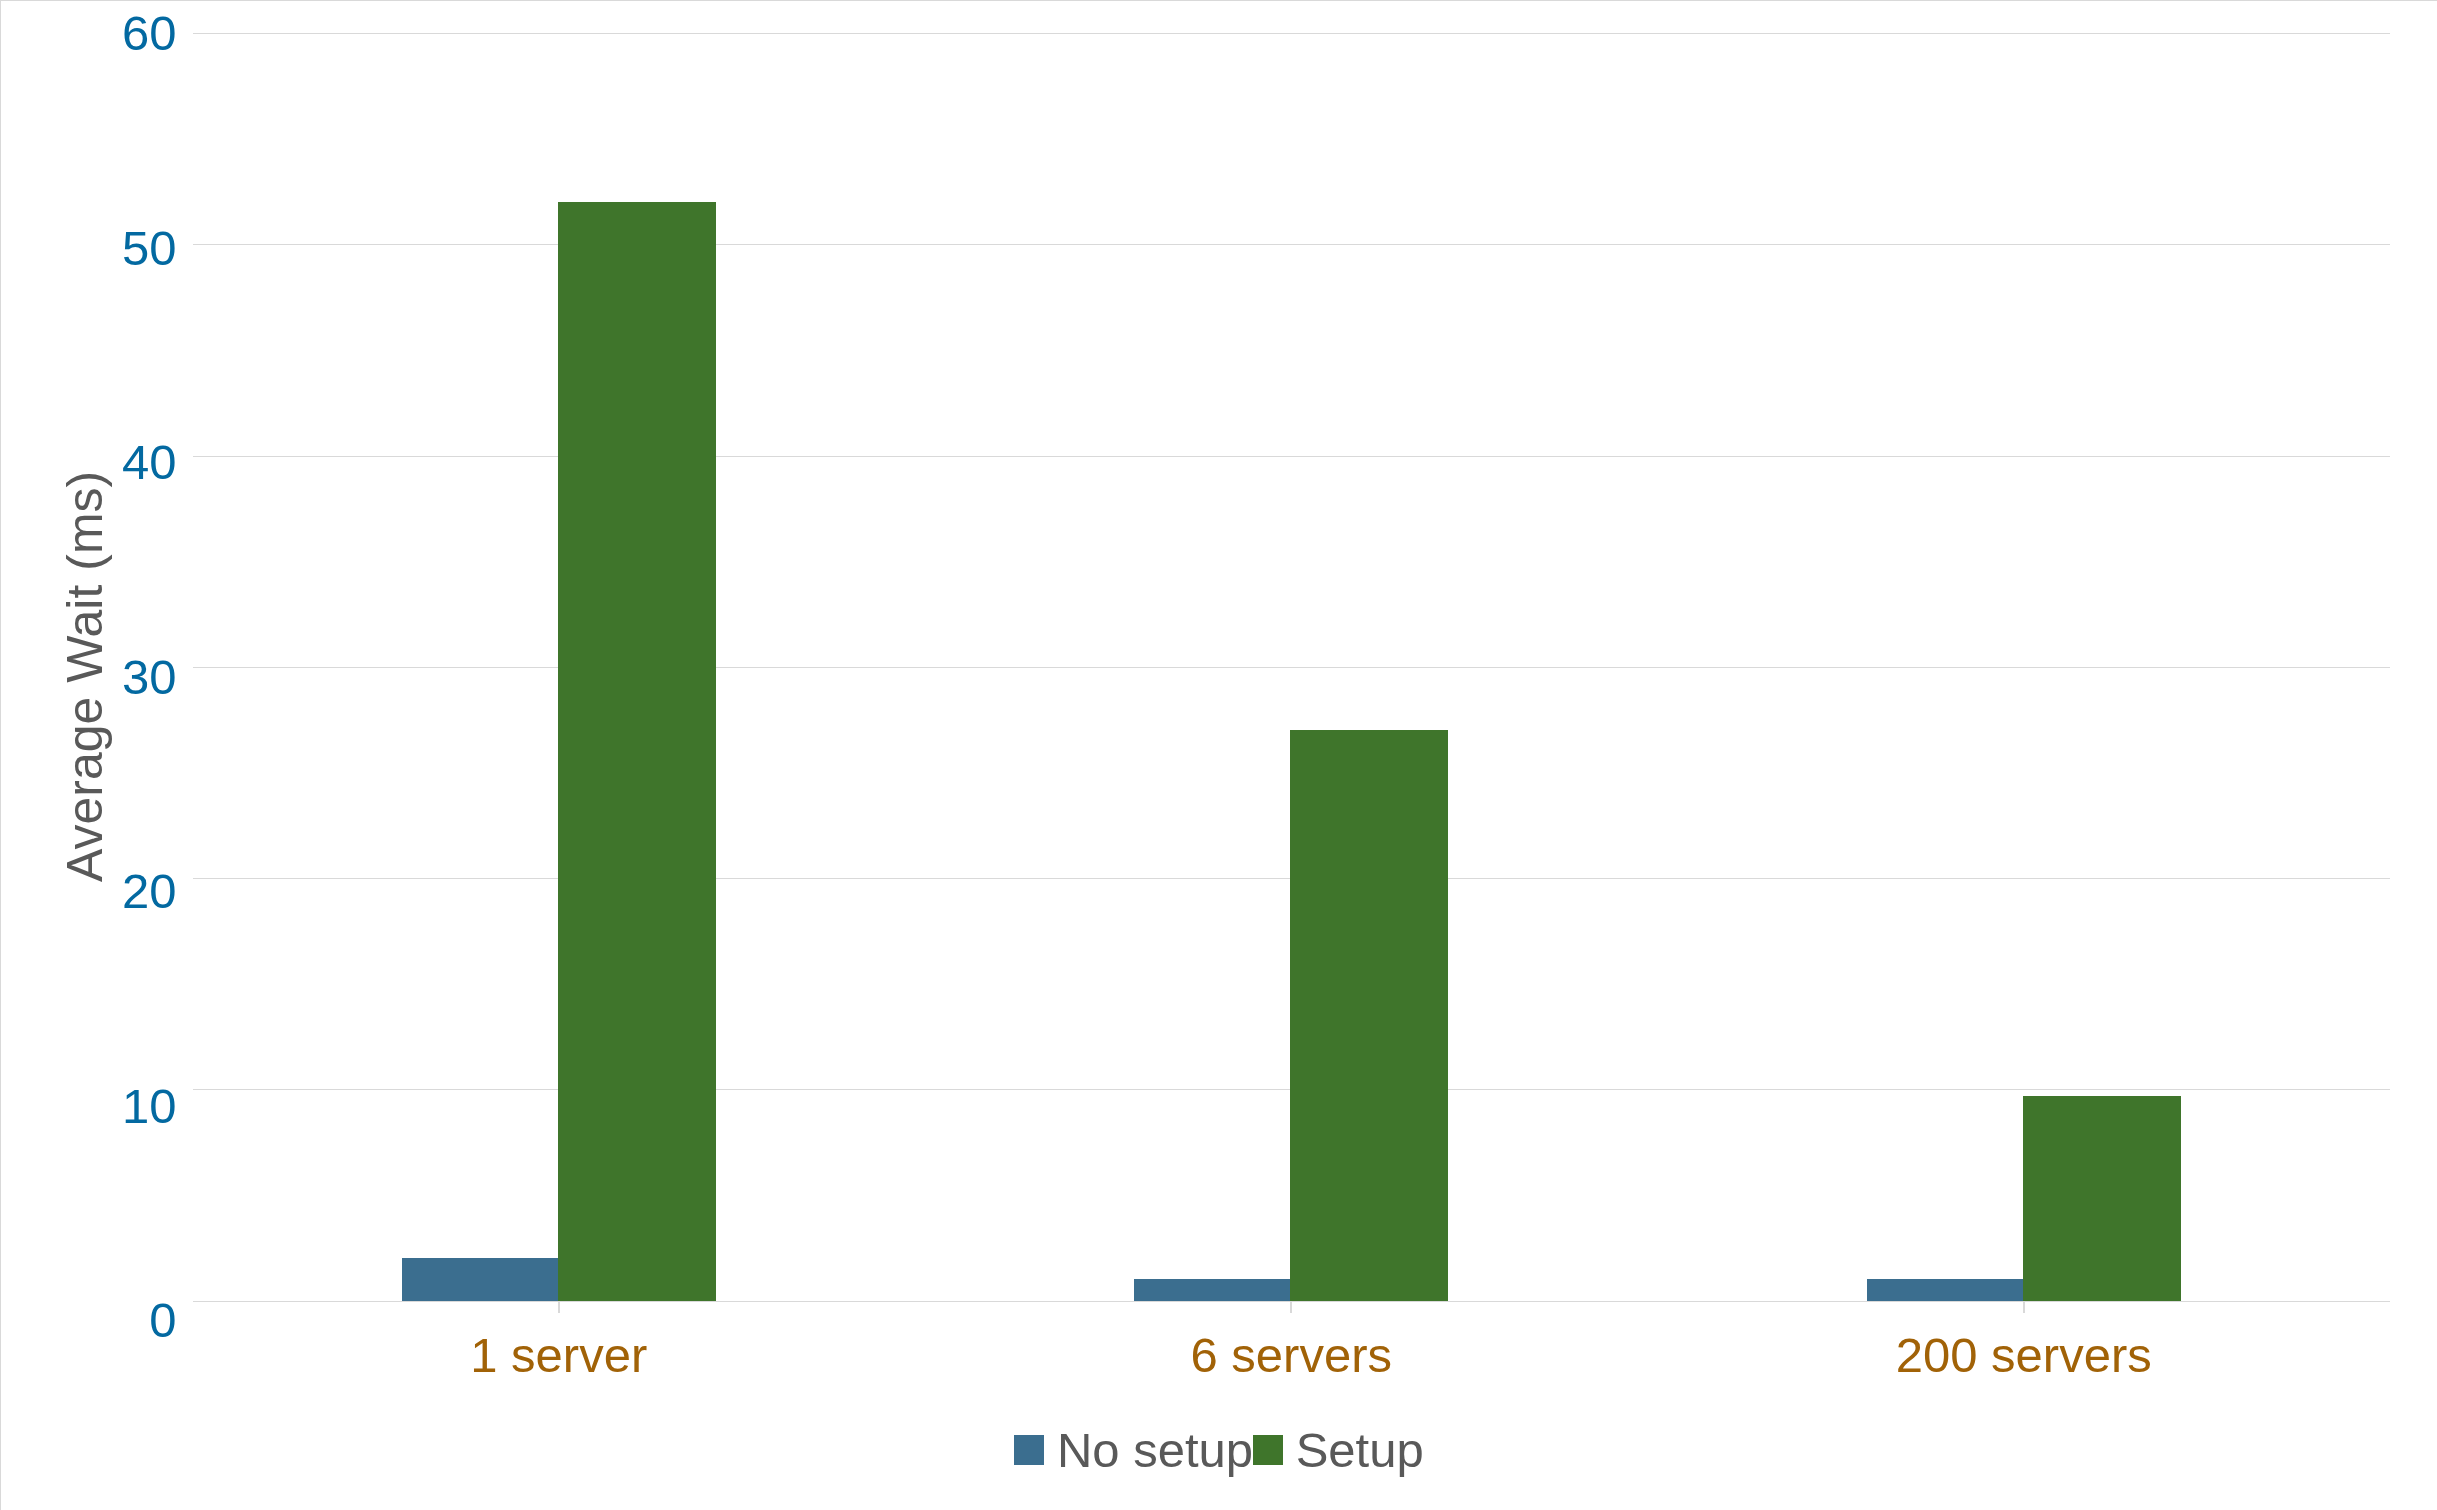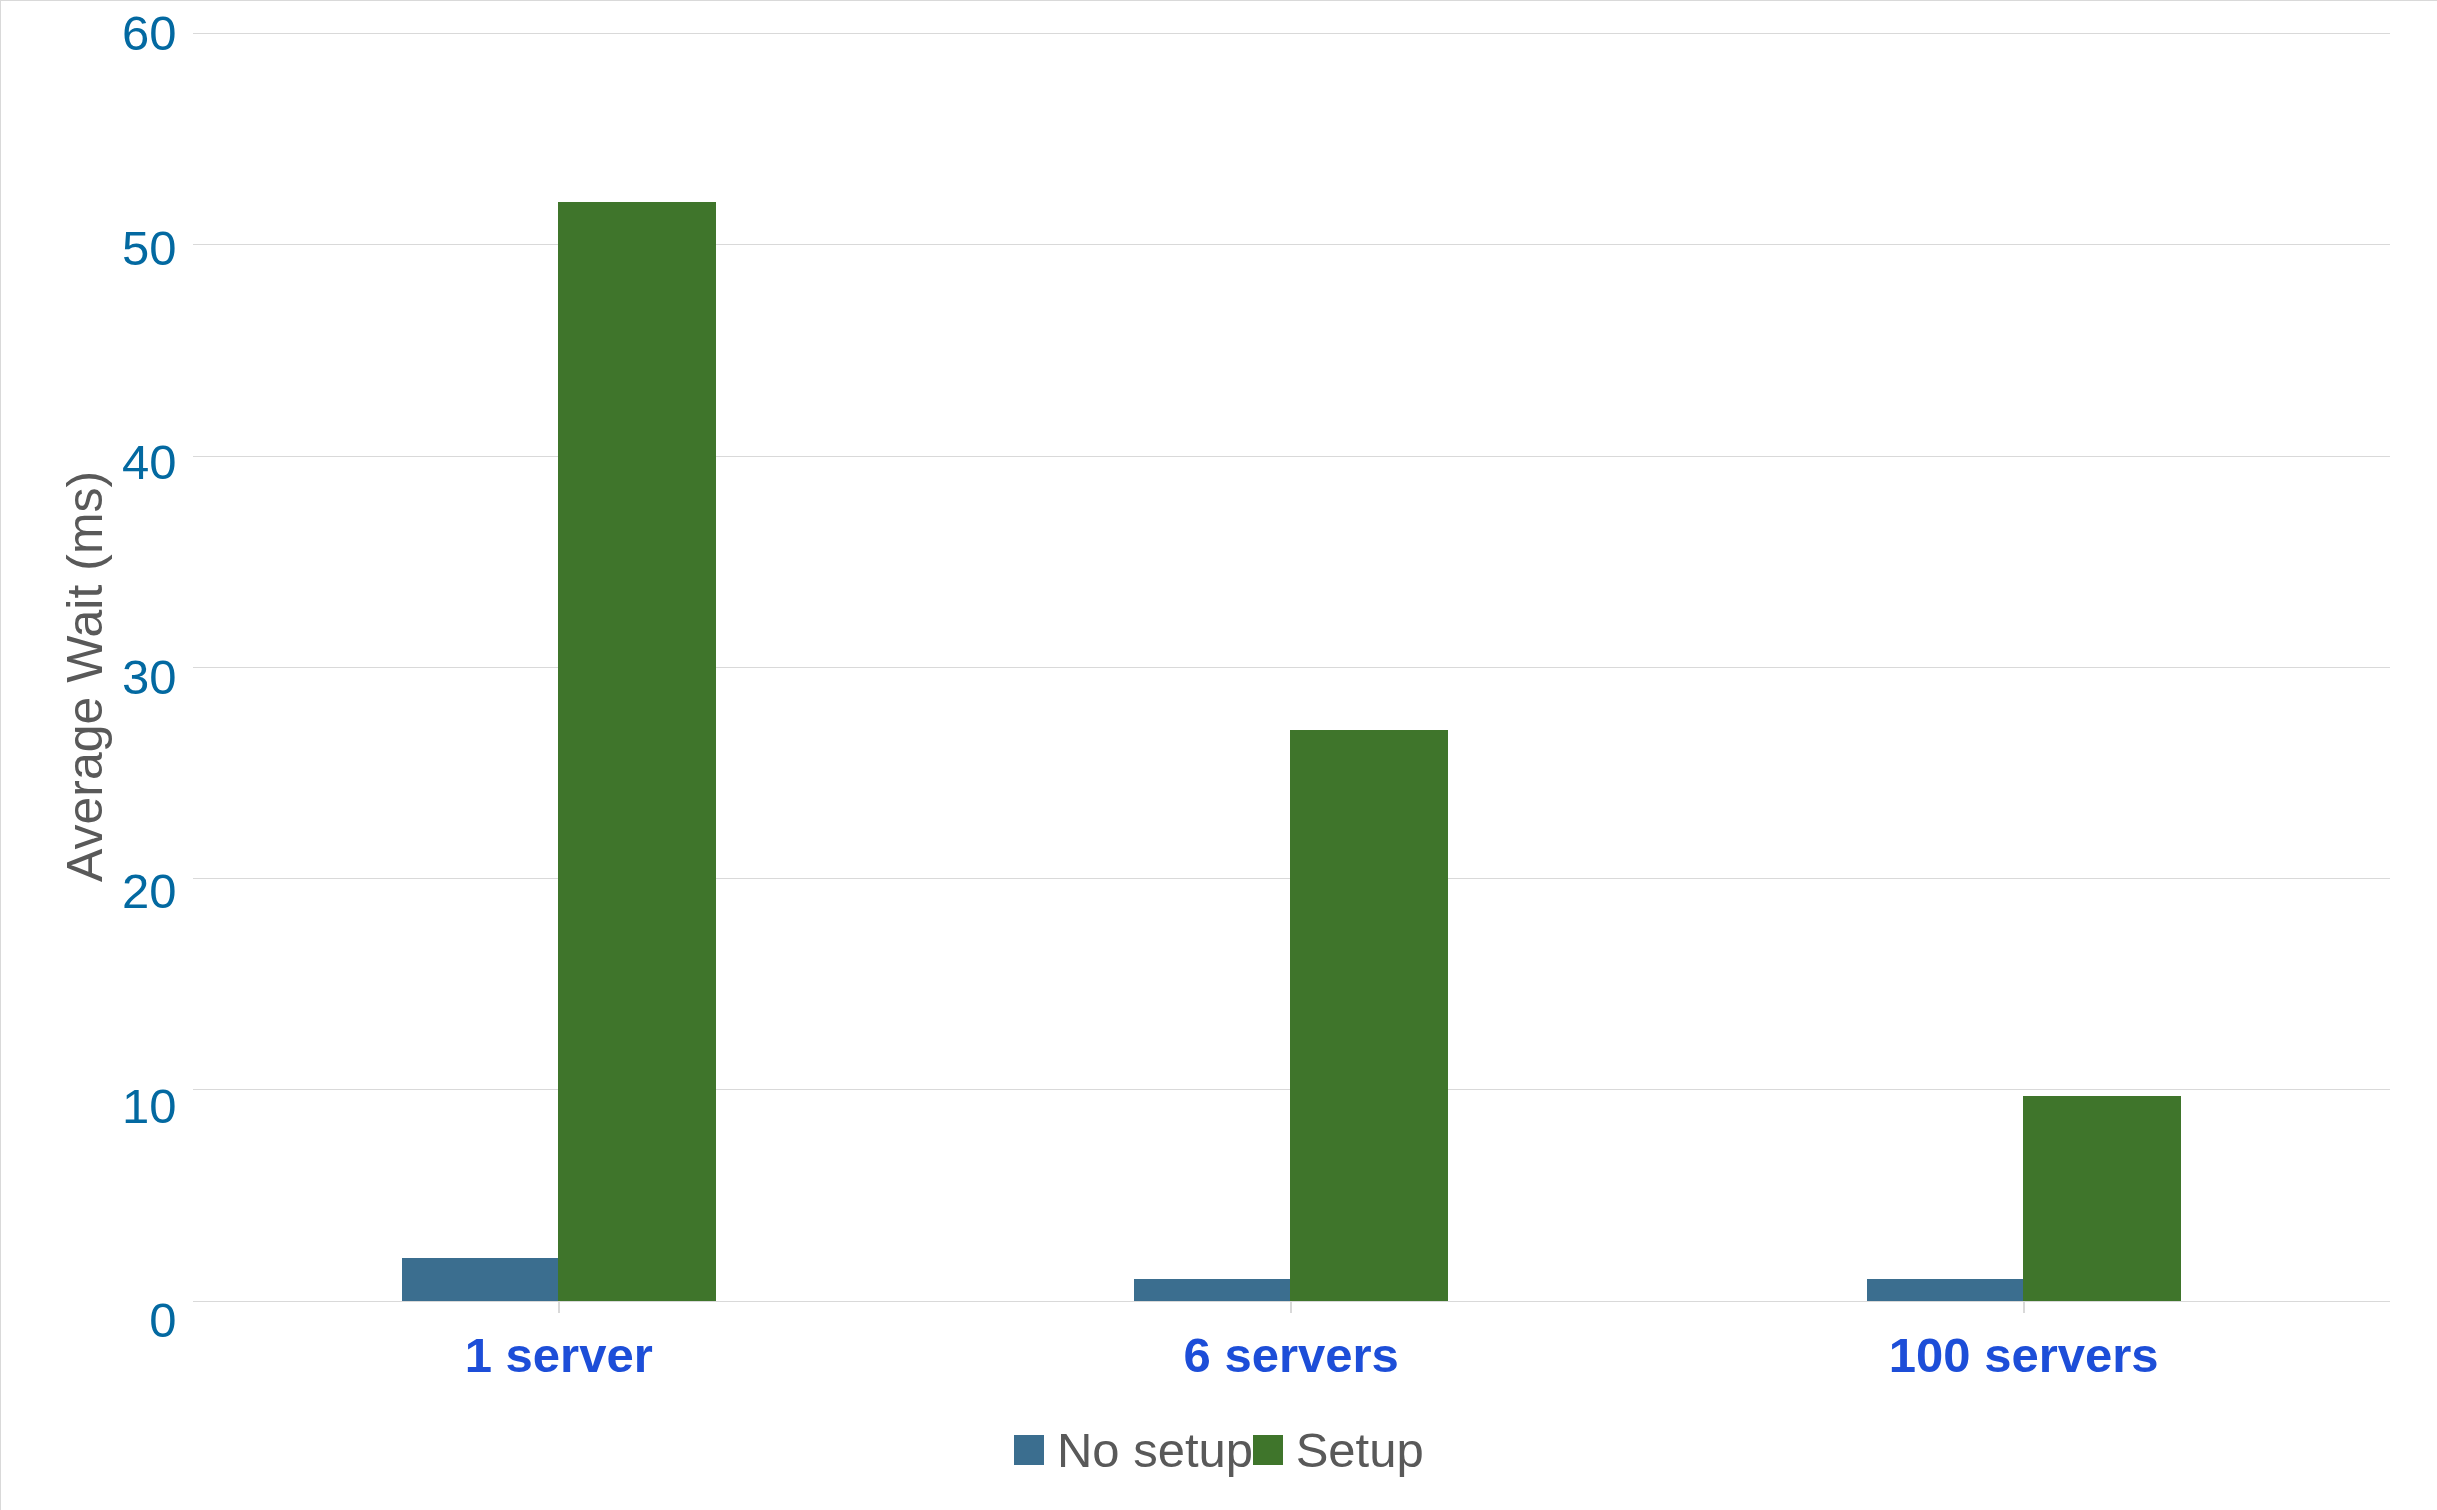--- a/index.html
+++ b/index.html
@@ -145,25 +145,24 @@
       content: '';
       position: absolute;
       top: -9.5px;
       width: 1.6px;
       height: 11px;
       background: #d9d9d9;
     }
     
     .x-labels-row {
       display: flex;
-      justify-content: flex-end;
+      justify-content: center;
       margin-top: 16px;
       font-size: 49px;
-      color: #1d4ed8;
-      font-weight: bold;
+      color: #a16207;
     }
     
     .x-label {
       flex: 1;
       text-align: center;
     }
     
     .legend {
       display: flex;
       justify-content: center;
@@ -246,21 +245,21 @@
 
         <div class="x-ticks-row">
           <div class="x-tick-mark"></div>
           <div class="x-tick-mark"></div>
           <div class="x-tick-mark"></div>
         </div>
 
         <div class="x-labels-row">
           <div class="x-label">1 server</div>
           <div class="x-label">6 servers</div>
-          <div class="x-label">100 servers</div>
+          <div class="x-label">200 servers</div>
         </div>
 
       </div>
 
     </div>
 
     <div class="legend">
       <div class="legend-item">
         <div class="legend-swatch no-setup"></div>
         <span>No setup</span>

